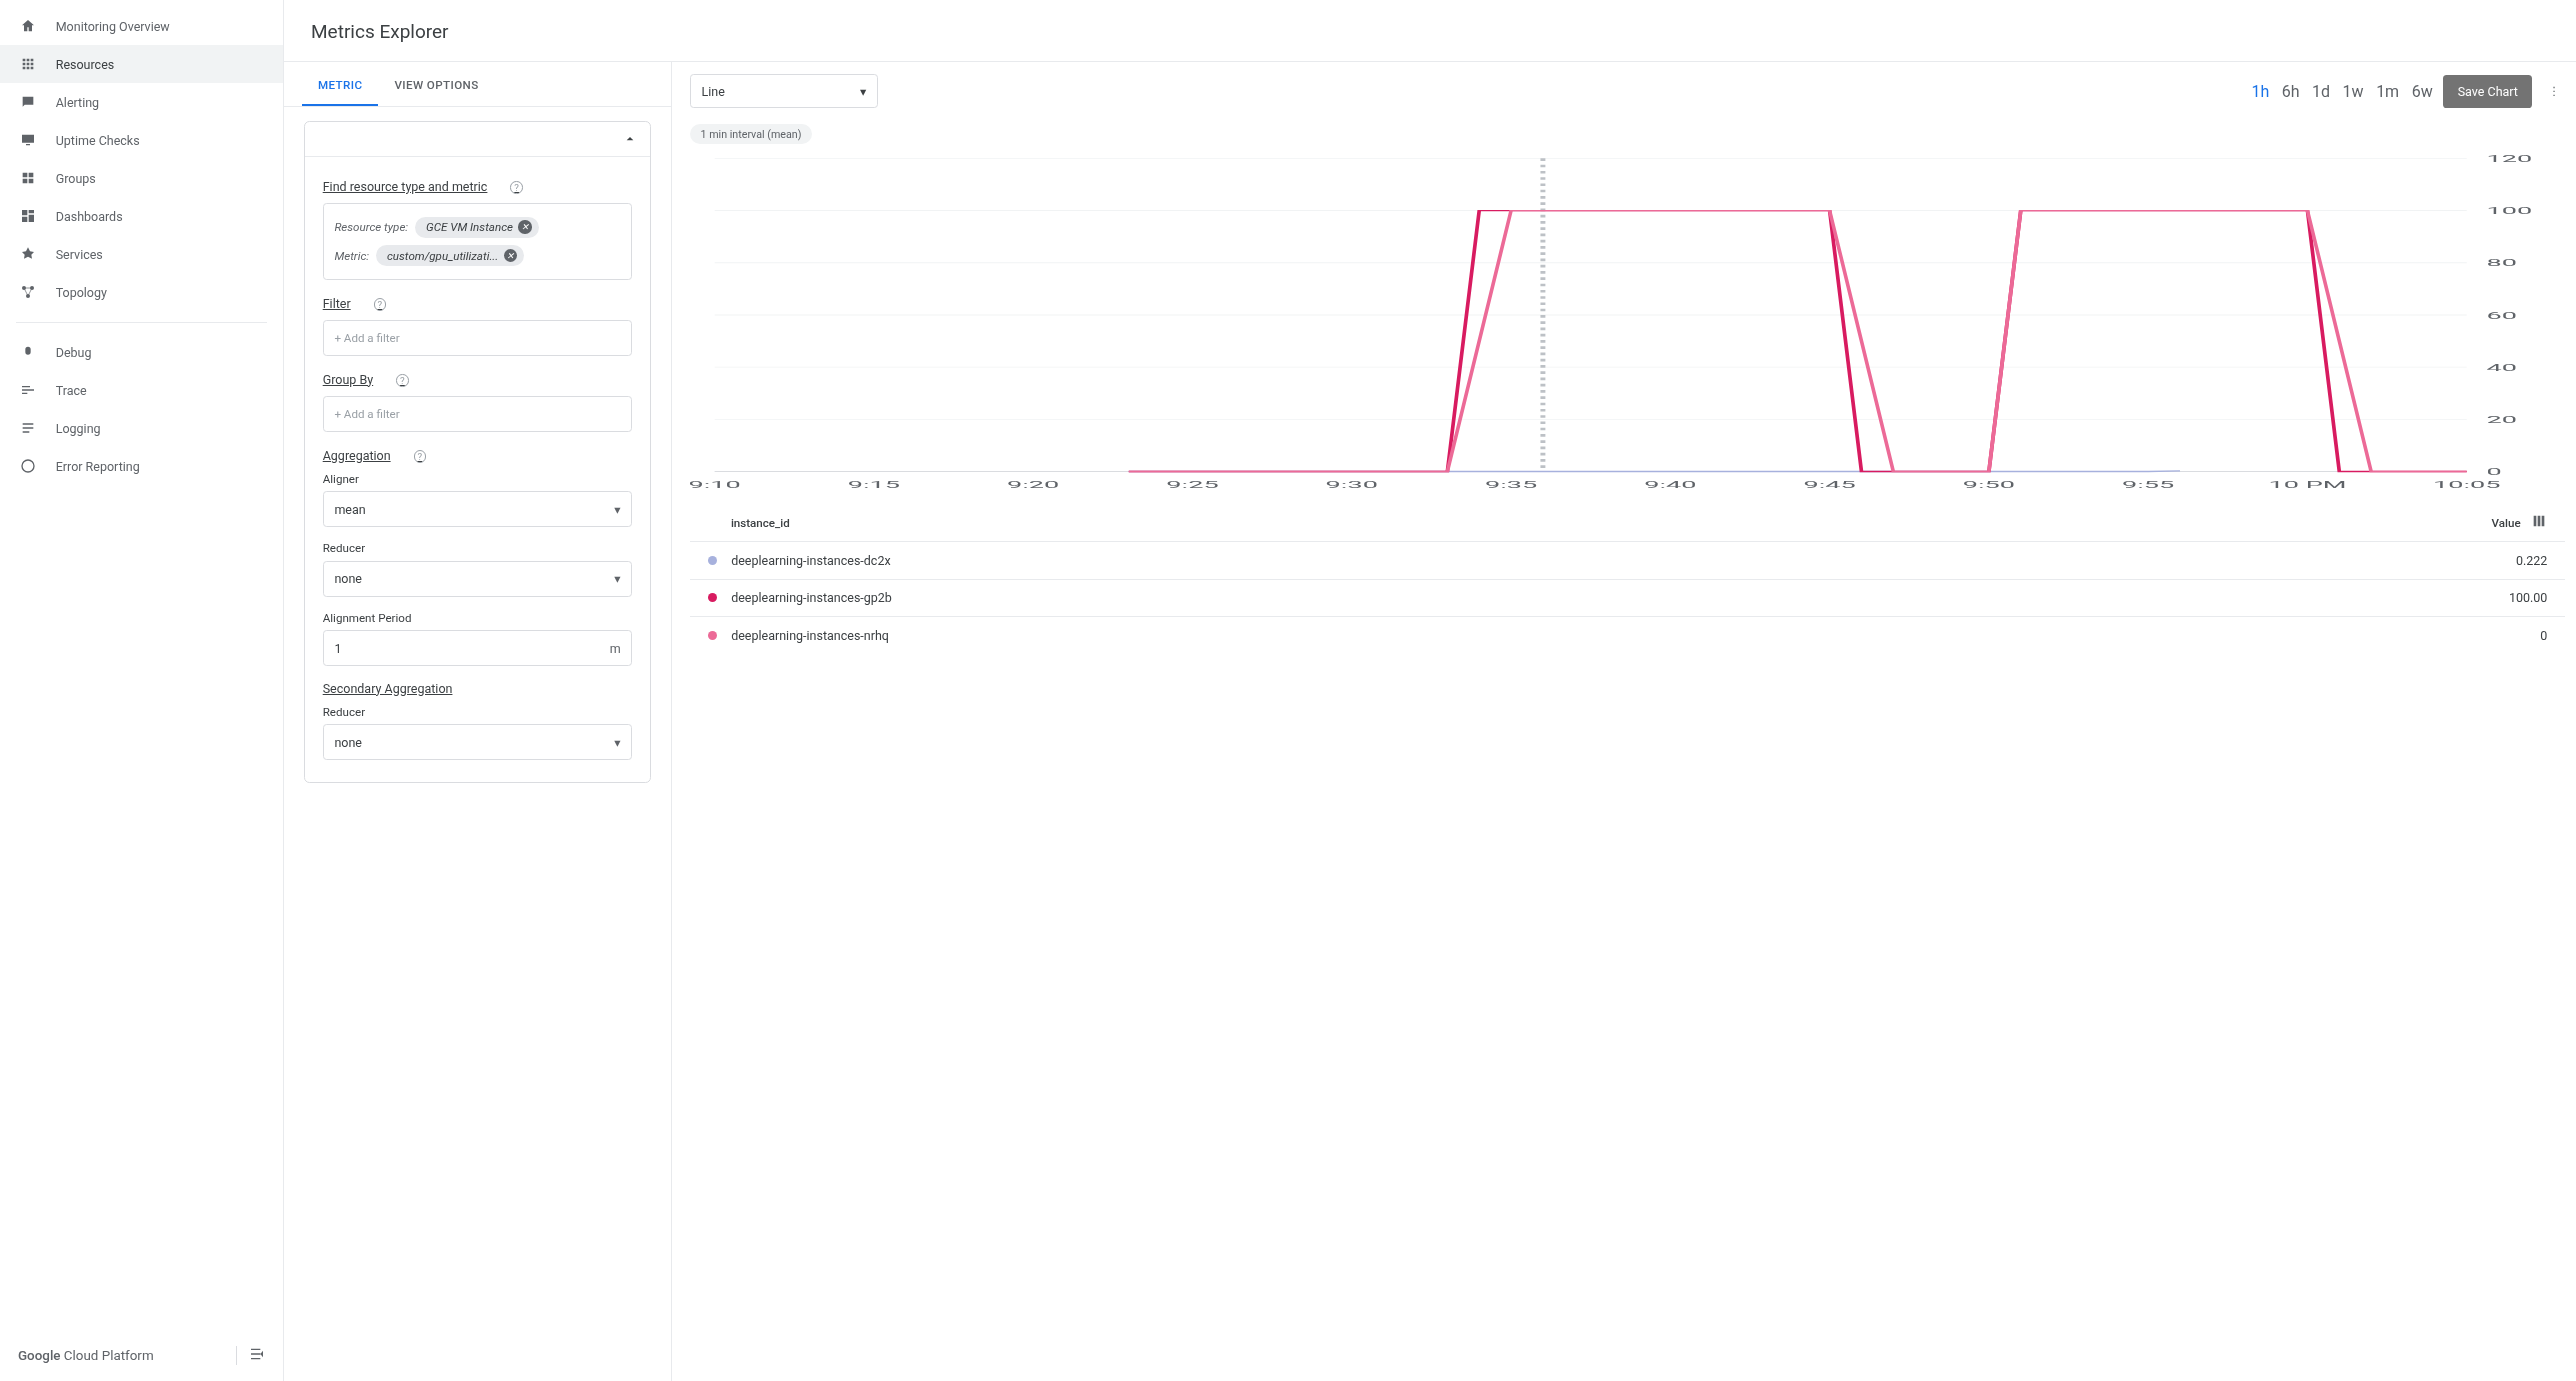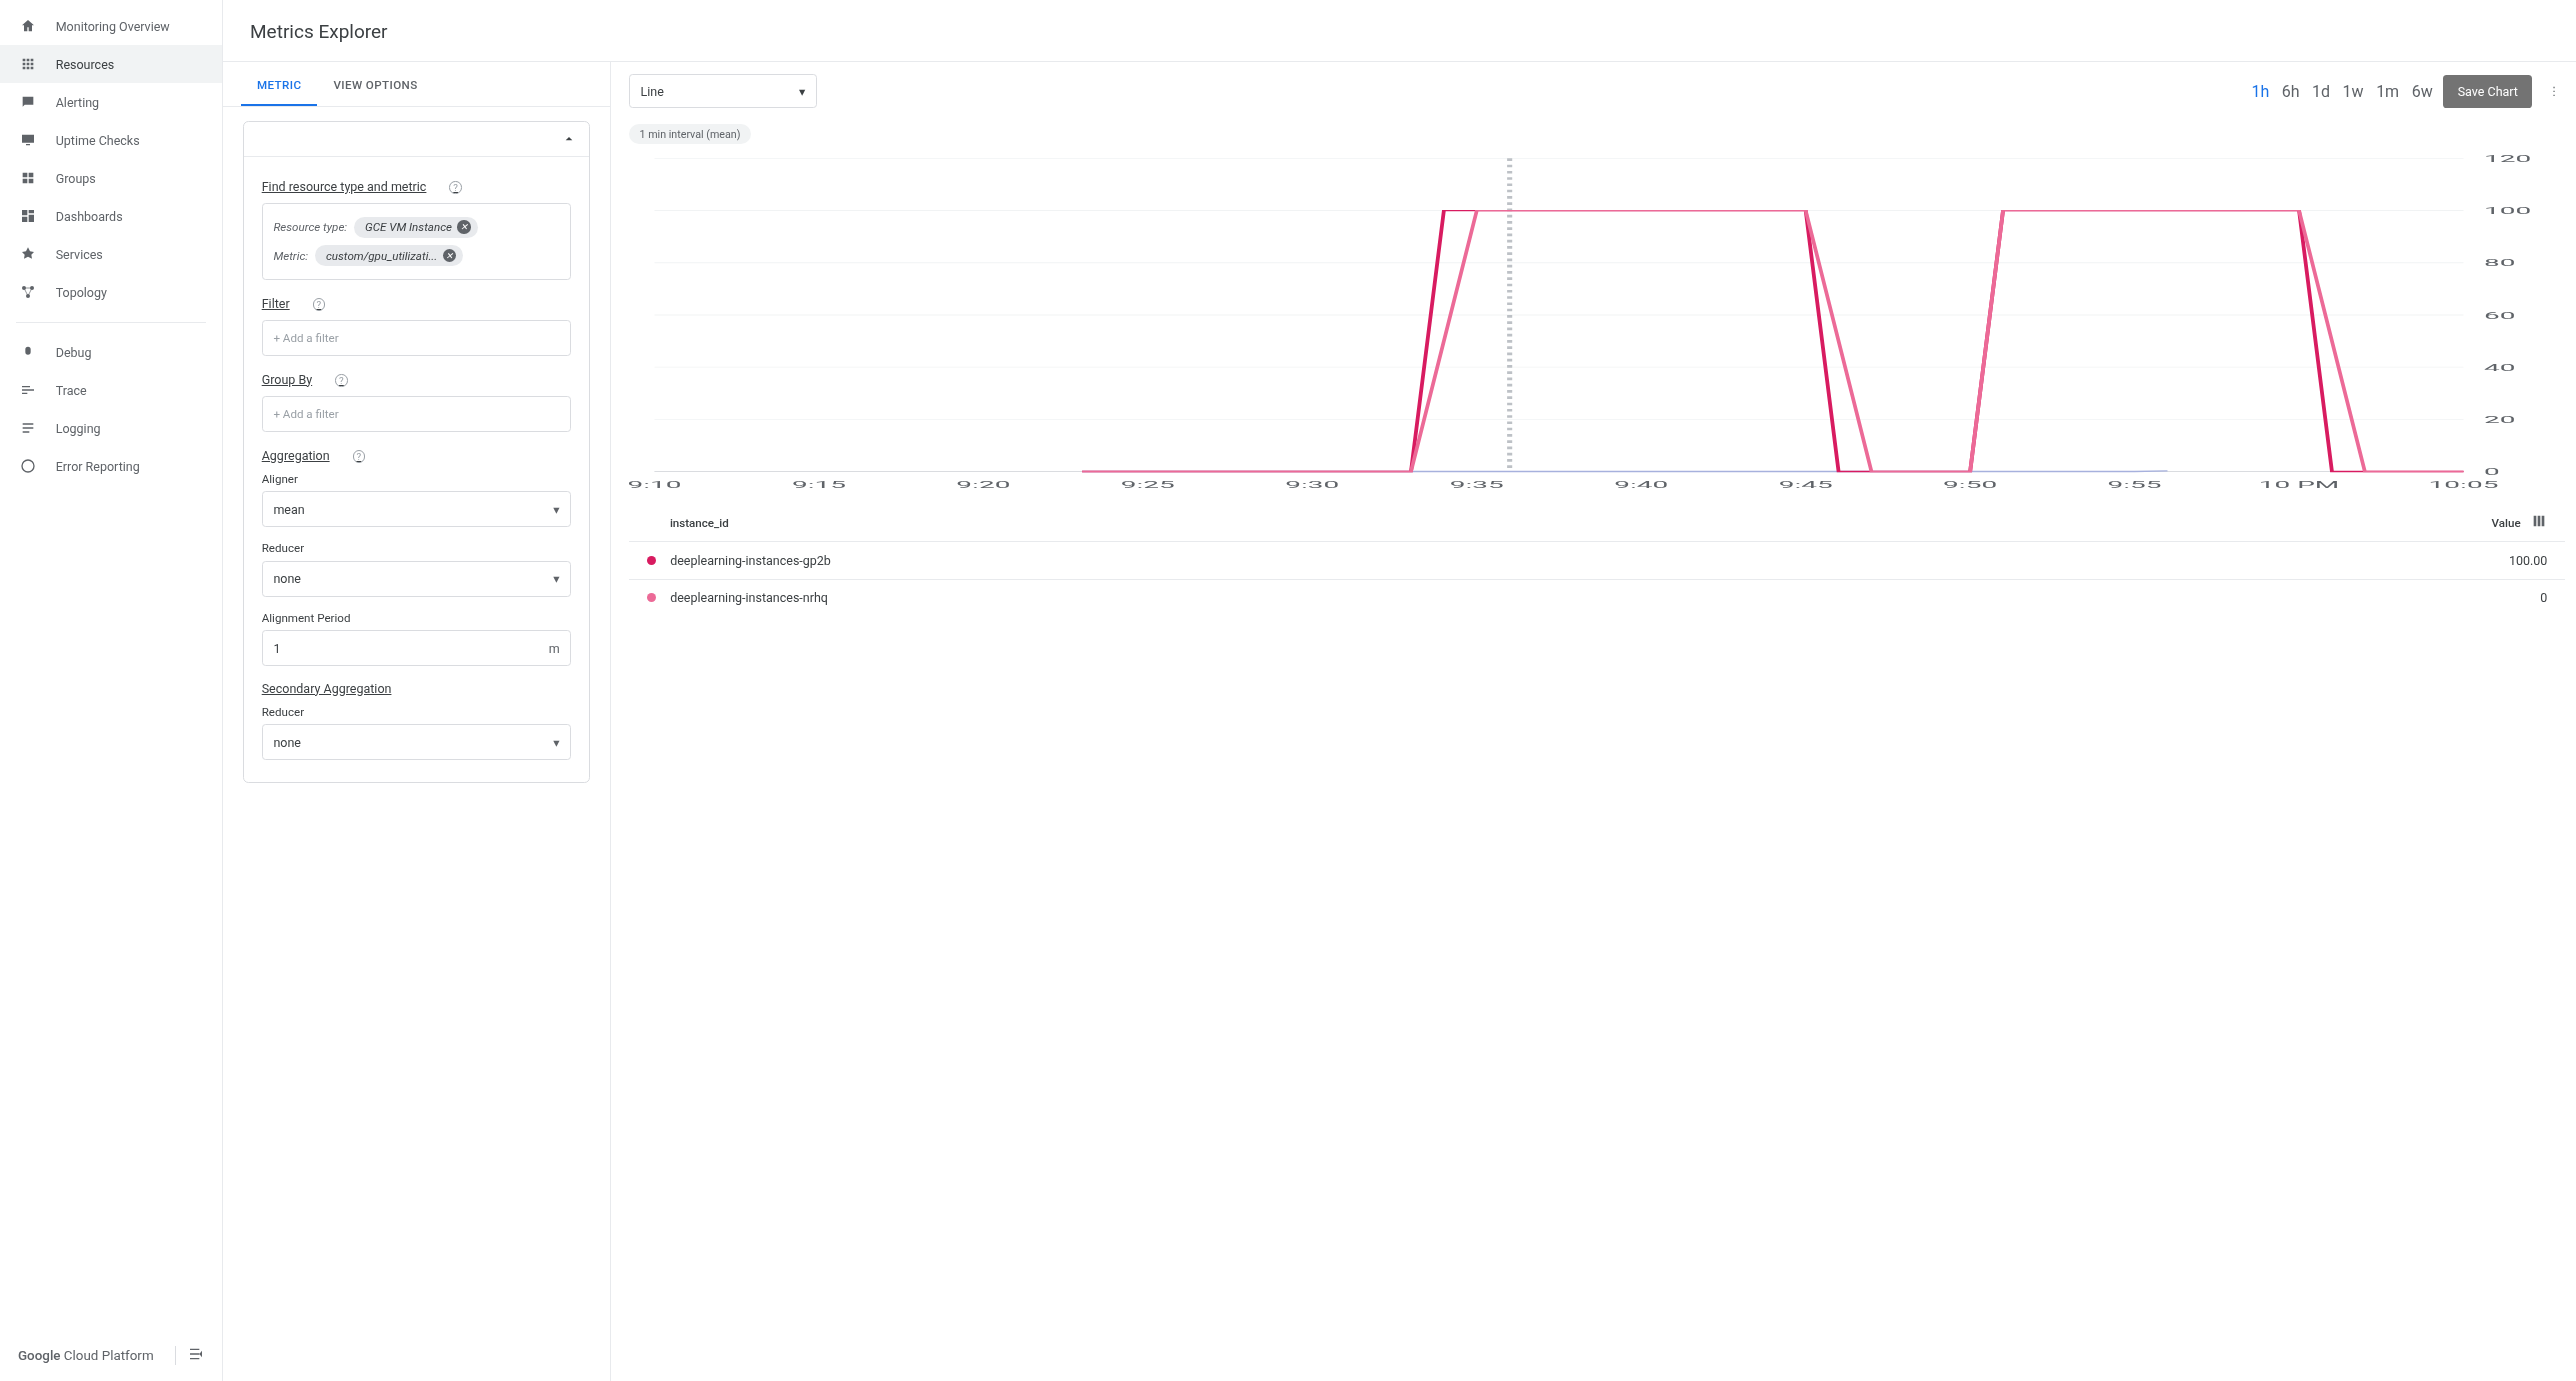--- a/index.html
+++ b/index.html
@@ -1,20 +1,20 @@
 <!DOCTYPE html>
 <html style="font-size:14.3px"><head>
 <meta charset="utf-8">
 <style>
 * { margin:0; padding:0; box-sizing:border-box; font-family: Roboto, "Helvetica Neue", Arial, sans-serif; }
 body { background:#fff; color:#3c4043; font-size:11.6px; height:100vh; overflow:hidden; }
 .app { display:flex; height:100%; }
 
 
-.sidebar { width:223px; border-right:0.9px solid #e8eaed; display:flex; flex-direction:column; padding-top:7.2px; background:#fff;justify-content:center;}
+.sidebar { width:284px; border-right:0.9px solid #e8eaed; display:flex; flex-direction:column; padding-top:7.2px; background:#fff;justify-content:center;}
 .side-item { display:flex; align-items:center; height:38px; padding:0 16px 0 19.7px; cursor:pointer; color:#5f6368; font-size:12.5px;}
 .side-item.active { background:#f1f3f4; color:#3c4043; font-weight:400;}
 .side-item .icn { width:36px; display:flex; align-items:center; justify-content:flex-start; color:#5f6368;}
 .side-item .icn svg, .side-item .icn span { width:16px; height:16px; }
 .side-divider { height:0.9px; background:#e8eaed; margin:10.7px 16px; }
 .side-footer { margin-top:auto; padding:16px 18px; display:flex; align-items:center; gap:2px; color:#5f6368;}
 .side-footer .brand { font-size:13.4px; }
 .side-footer .brand b { font-weight:500; color:#5f6368;}
 .side-footer .collapse { margin-left:auto; border-left:0.9px solid #dadce0; padding-left:12.5px;}
 
@@ -361,20 +361,25 @@
             <span class="col-label">instance_id</span>
             <span>Value</span>
             <span class="cols-icon">
               <svg class="icn-svg" viewBox="0 0 24 24">
                   <path d="M4 4h4v16H4zM10 4h4v16h-4zM16 4h4v16h-4z"></path>
                 </svg>
             </span>
           </div>
           <div id="legend-rows">
               <div class="legend-row">
+                <span class="dot" style="background:#a7b1dd"></span>
+                <span class="name">deeplearning-instances-dc2x</span>
+                <span class="val">0.222</span>
+              </div>
+              <div class="legend-row">
                 <span class="dot" style="background:#d81b60"></span>
                 <span class="name">deeplearning-instances-gp2b</span>
                 <span class="val">100.00</span>
               </div>
               <div class="legend-row">
                 <span class="dot" style="background:#ec6a97"></span>
                 <span class="name">deeplearning-instances-nrhq</span>
                 <span class="val">0</span>
               </div>
             </div>

